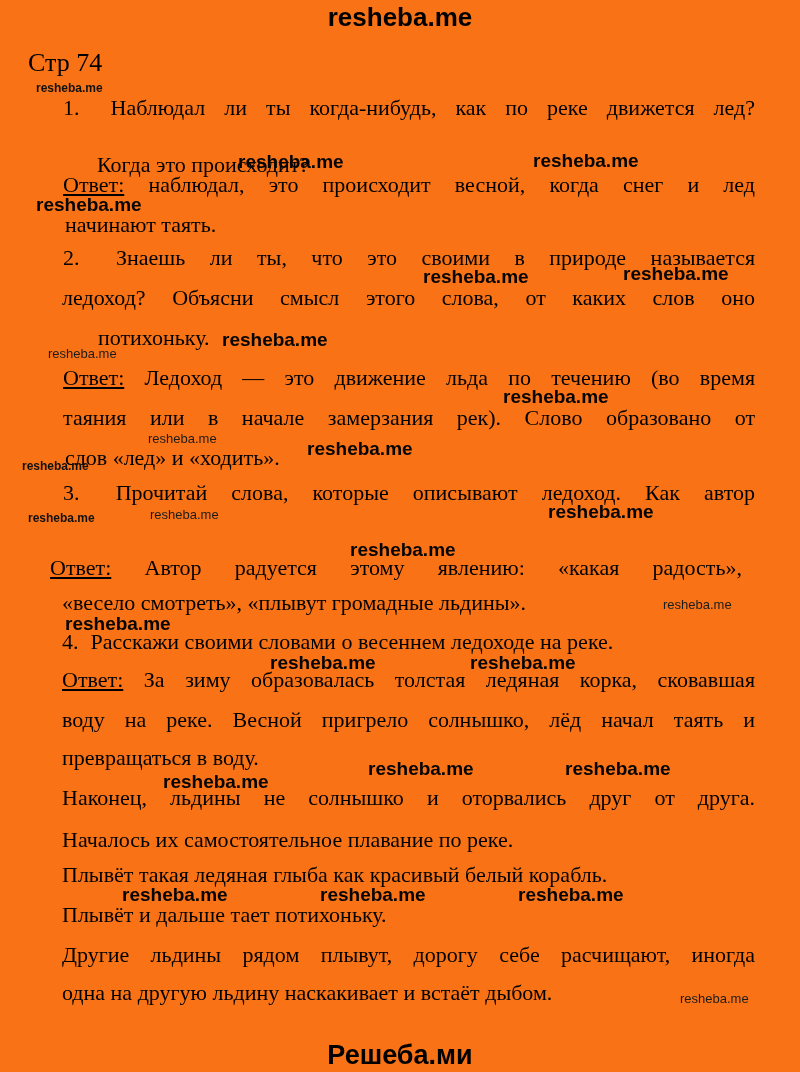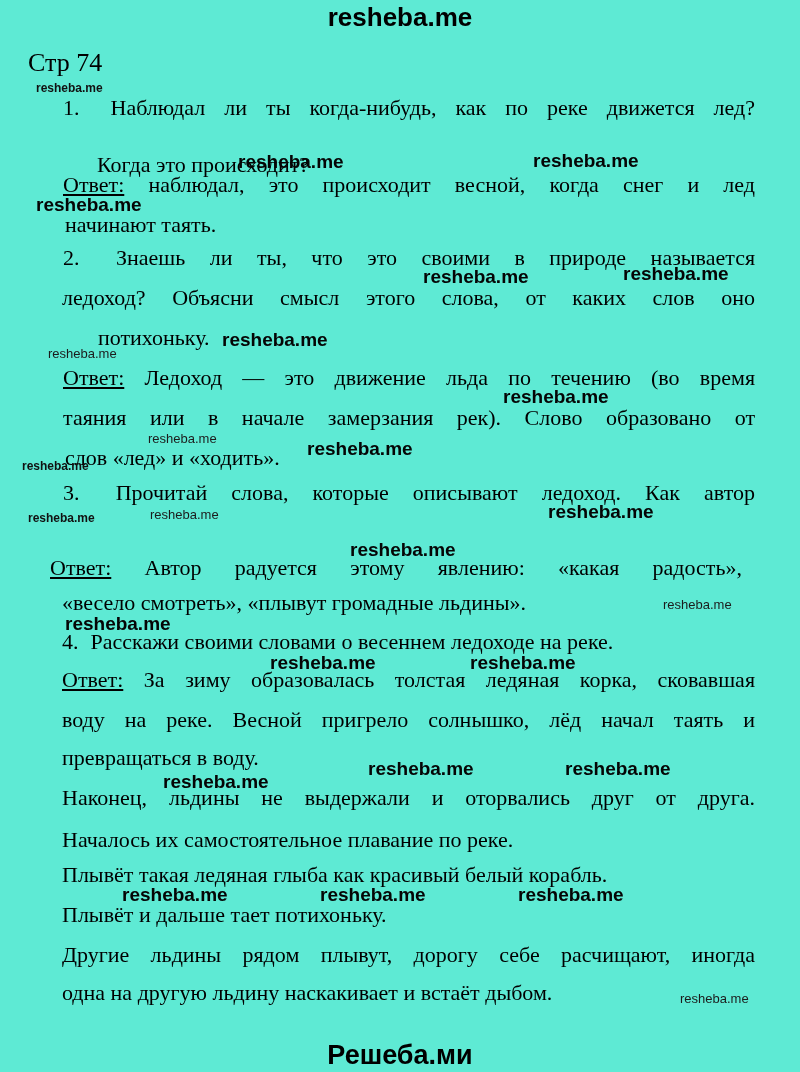--- a/index.html
+++ b/index.html
@@ -1,19 +1,19 @@
 <!DOCTYPE html>
 <html><head>
 <meta charset="utf-8">
 <style>
   html,body{margin:0;padding:0;background:#ffffff;}
   .page{
     position:relative;
     width:800px;height:1072px;
-    background:#5eead4;
+    background:#f97316;
     overflow:hidden;
     color:#000;
     font-family:"Liberation Serif","DejaVu Serif",serif;
   }
   .line{
     position:absolute;
     font-size:22px;
     line-height:26px;
     white-space:nowrap;
     color:#000;
@@ -75,21 +75,21 @@
 
   <div class="line just" style="left:50px;top:555px;width:692px;"><span class="ans-label">Ответ:</span> <span>Автор радуется этому явлению: «какая радость»,</span></div>
   <div class="line" style="left:62px;top:590px;">«весело смотреть», «плывут громадные льдины».</div>
 
   <div class="line" style="left:62px;top:629px;"><span class="num">4.</span><span>Расскажи своими словами о весеннем ледоходе на реке.</span></div>
 
   <div class="line just" style="left:62px;top:667px;width:693px;"><span class="ans-label">Ответ:</span> <span>За зиму образовалась толстая ледяная корка, сковавшая</span></div>
   <div class="line just" style="left:62px;top:707px;width:693px;">воду на реке. Весной пригрело солнышко, лёд начал таять и</div>
   <div class="line" style="left:62px;top:745px;">превращаться в воду.</div>
 
-  <div class="line just" style="left:62px;top:785px;width:693px;">Наконец, льдины не выдержали и оторвались друг от друга.</div>
+  <div class="line just" style="left:62px;top:785px;width:693px;">Наконец, льдины не солнышко и оторвались друг от друга.</div>
   <div class="line" style="left:62px;top:827px;">Началось их самостоятельное плавание по реке.</div>
   <div class="line" style="left:62px;top:862px;">Плывёт такая ледяная глыба как красивый белый корабль.</div>
   <div class="line" style="left:62px;top:902px;">Плывёт и дальше тает потихоньку.</div>
   <div class="line just" style="left:62px;top:942px;width:693px;">Другие льдины рядом плывут, дорогу себе расчищают, иногда</div>
   <div class="line" style="left:62px;top:980px;">одна на другую льдину наскакивает и встаёт дыбом.</div>
 
   <span class="wm wm-b" style="left:238px;top:152px;">resheba.me</span>
   <span class="wm wm-b" style="left:533px;top:151px;">resheba.me</span>
   <span class="wm wm-b" style="left:36px;top:195px;">resheba.me</span>
   <span class="wm wm-b" style="left:423px;top:267px;">resheba.me</span>

